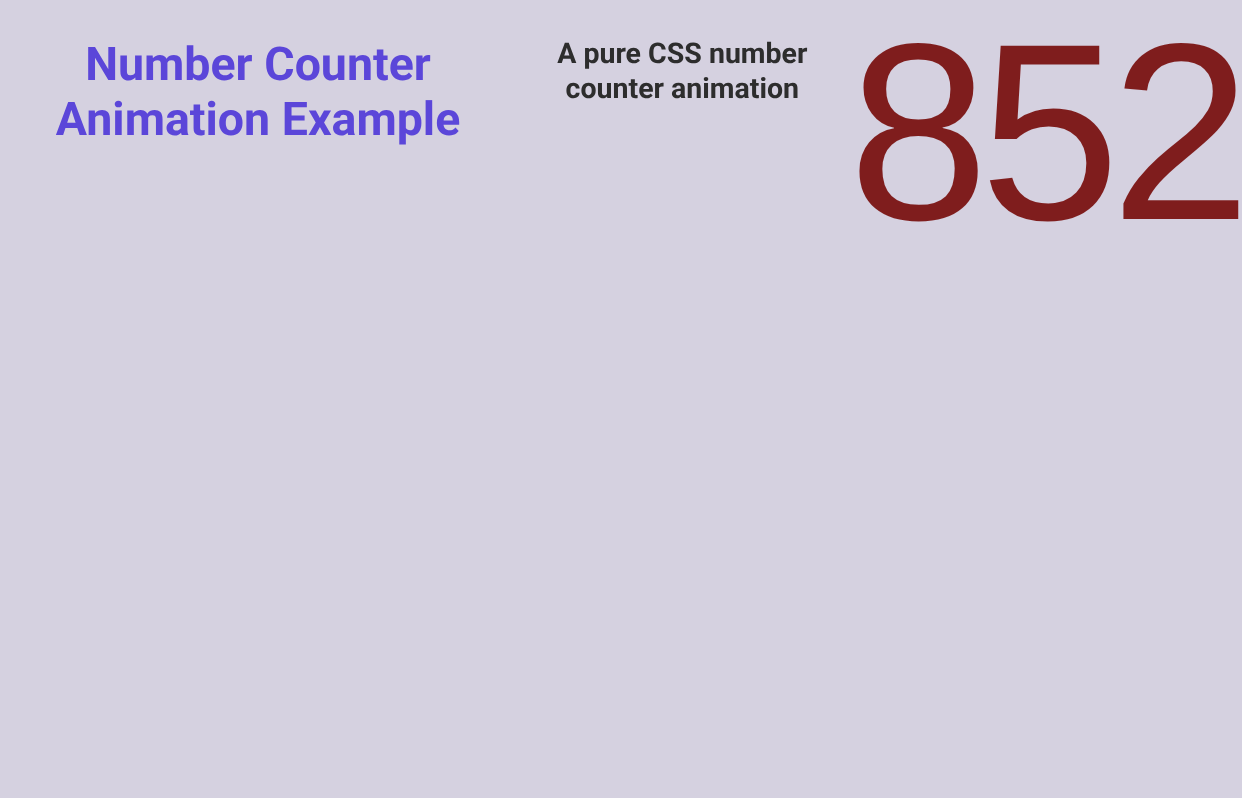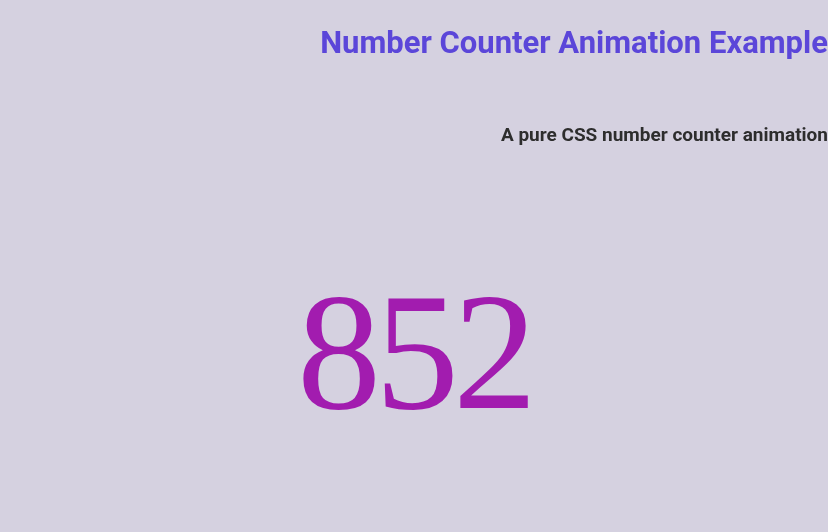--- a/index.html
+++ b/index.html
@@ -11,24 +11,23 @@
       width: 828px;
       height: 532px;
       background-color: #d5d1e0;
       font-family: -apple-system, BlinkMacSystemFont, "Segoe UI", Roboto, Helvetica, Arial, sans-serif;
       overflow: hidden;
     }
     .container {
       width: 100%;
       height: 100%;
       display: flex;
-      flex-direction: column;
-      align-items: flex-end;
+      flex-direction: row;
+      align-items: flex-start;
       padding-top: 24px;
-      gap: 44px;
     }
     .title {
       font-size: 31px;
       font-weight: 700;
       color: #5b46d9;
       text-align: center;
       margin-bottom: 18px;
     }
     .subtitle {
       font-size: 19px;
@@ -40,24 +39,24 @@
       flex: 1;
       display: flex;
       align-items: center;
       justify-content: center;
       width: 100%;
       margin-top: -20px;
     }
     .counter {
       font-size: 168px;
       font-weight: 400;
-      color: #a21caf;
+      color: #7f1d1d;
       line-height: 1;
       letter-spacing: -6px;
-      font-family: Liberation Serif, serif;
+      font-family: Liberation Sans, sans-serif;
     }
   </style>
 </head>
 <body>
 
 <div class="container">
   <h1 class="title">Number Counter Animation Example</h1>
   <p class="subtitle">A pure CSS number counter animation</p>
   <div class="counter-wrapper">
     <div class="counter">852</div>

